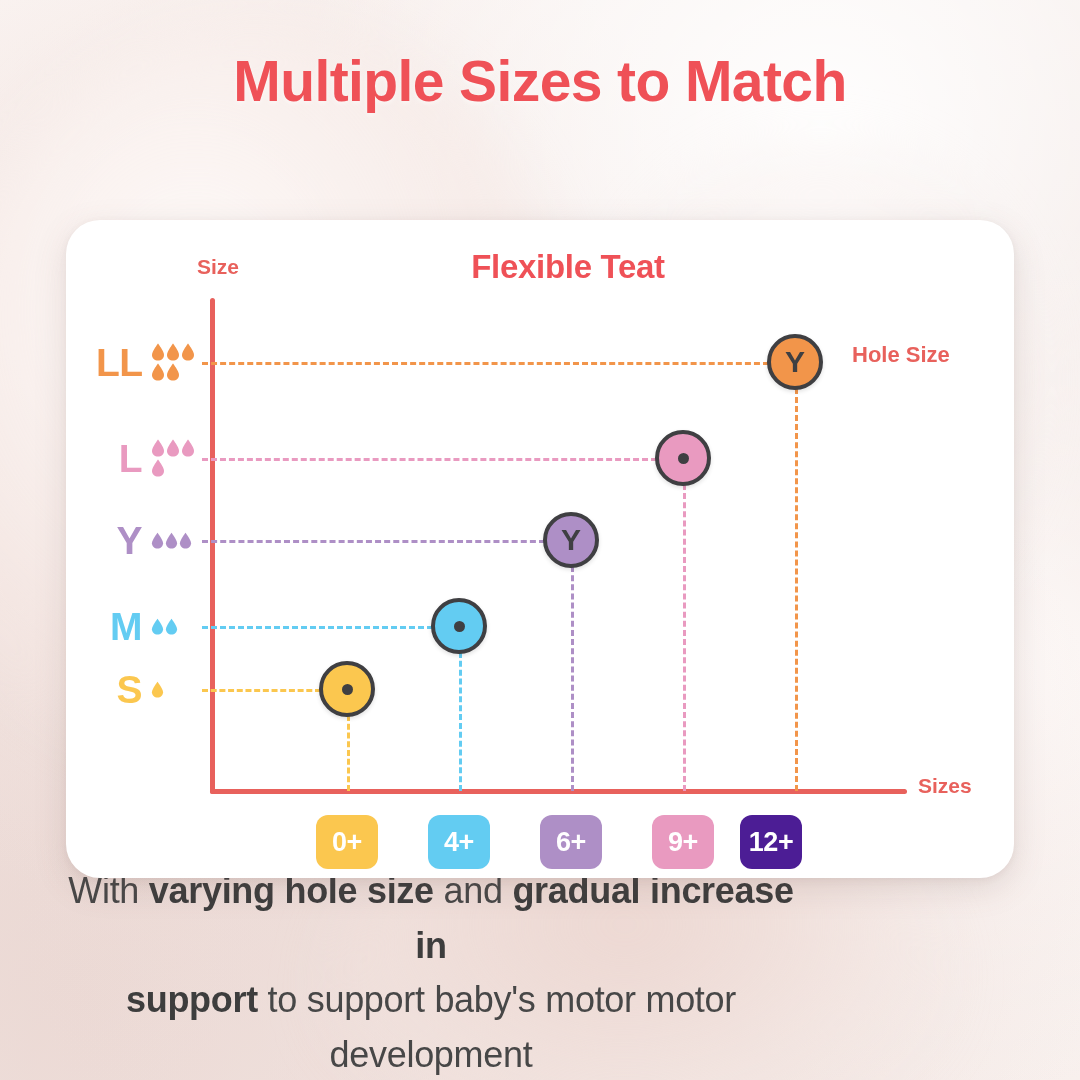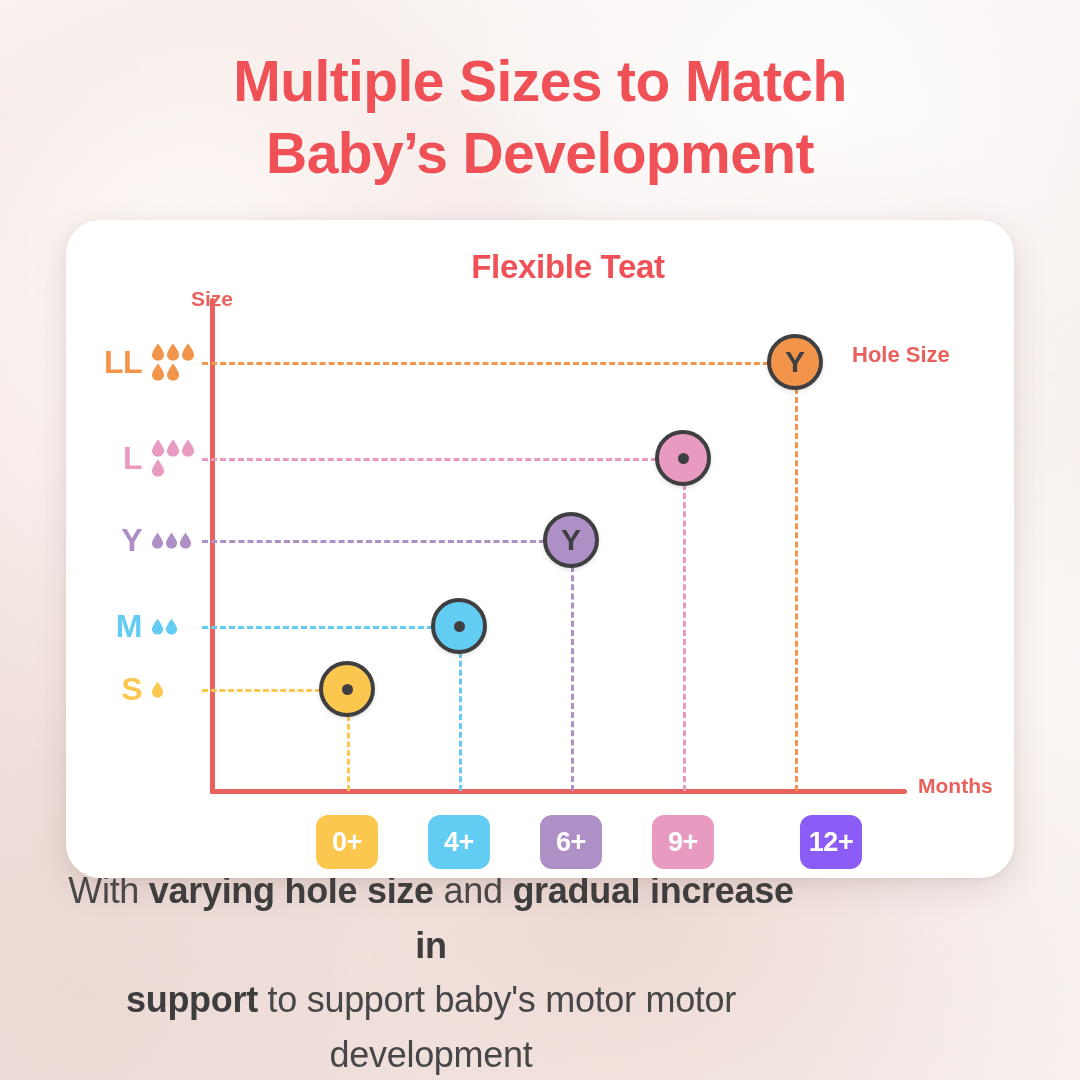--- a/index.html
+++ b/index.html
@@ -129,36 +129,36 @@
     height: 5px;
   }
 
   .axis-caption {
     position: absolute;
     font-size: 21px;
     font-weight: bold;
     color: #e8615c;
     white-space: nowrap;
   }
-  #size-caption { left: 125px; top: 35px; margin-top: 32px; }
+  #size-caption { left: 131px; top: 35px; }
   #months-caption { left: 852px; top: 554px; }
   #holesize-caption { left: 786px; top: 122px; font-size: 22px; }
 
   
   .y-row {
     position: absolute;
     left: 30px;
     width: 118px;
     height: 62px;
     display: flex;
     align-items: center;
     gap: 9px;
   }
   .y-letter {
-    font-size: 32px;
+    font-size: 39px;
     font-weight: bold;
     line-height: 1;
     width: 46px;
     text-align: right;
     letter-spacing: -0.5px;
   }
   .drops {
     display: flex;
     flex-wrap: wrap;
     width: 56px;
@@ -255,34 +255,33 @@
 <body>
 
 <div id="bg-photo">
   <div id="bg-shoulder"></div>
   <div id="bg-head"></div>
   <div id="bg-baby"></div>
 </div>
 
 <div id="heading">
   <span class="line">Multiple Sizes to Match</span>
-  <span class="line">Baby’s Development</span>
 </div>
 
 <div id="card">
 
   <div id="chart-title">Flexible Teat</div>
 
   <div id="plot">
 
     <div class="axis-line" id="y-axis"></div>
     <div class="axis-line" id="x-axis"></div>
 
     <div class="axis-caption" id="size-caption">Size</div>
-    <div class="axis-caption" id="months-caption">Months</div>
+    <div class="axis-caption" id="months-caption">Sizes</div>
     <div class="axis-caption" id="holesize-caption">Hole Size</div>
 
     <div id="y-rows">
         <div class="y-row" style="top: 111px;">
           <div class="y-letter" style="color: rgb(242, 149, 74);">LL</div>
           <div class="drops" style="width: 46px;">
             <span class="drop">
               <svg viewBox="0 0 14 18" xmlns="http://www.w3.org/2000/svg">
                 <path d="M7 0.6 C7 0.6 1 8.4 1 11.9 C1 15.2 3.7 17.6 7 17.6 C10.3 17.6 13 15.2 13 11.9 C13 8.4 7 0.6 7 0.6 Z" fill="#f2954a"></path>
               </svg>
@@ -407,21 +406,21 @@
         </div>
         <div class="marker" style="left: 729px; top: 142px; background: rgb(242, 149, 74); border-color: rgb(63, 63, 66);">
           <span class="hole-y">Y</span>
         </div>
       </div>
     <div id="badges">
         <div class="month-badge" style="left: 281px; background: rgb(251, 199, 79);">0+</div>
         <div class="month-badge" style="left: 393px; background: rgb(99, 204, 242);">4+</div>
         <div class="month-badge" style="left: 505px; background: rgb(174, 143, 198);">6+</div>
         <div class="month-badge" style="left: 617px; background: rgb(233, 154, 192);">9+</div>
-        <div class="month-badge" style="left: 765px; background: #8b5cf6;">12+</div>
+        <div class="month-badge" style="left: 705px; background: #4c1d95;">12+</div>
       </div>
 
   </div>
 </div>
 
 <div id="caption">
   <span class="cap-line">
     <span>With </span><b>varying hole size</b><span> and </span><b>gradual increase in</b>
   </span>
   <span class="cap-line">

